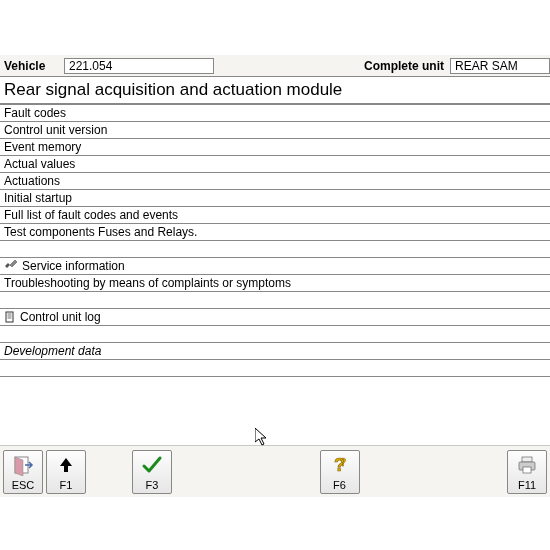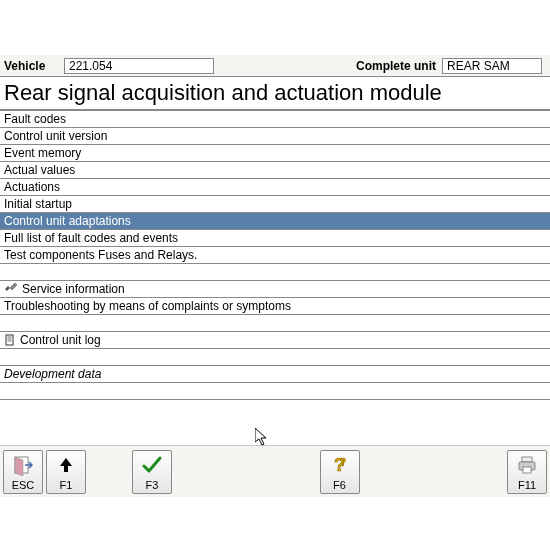--- a/index.html
+++ b/index.html
@@ -18,21 +18,21 @@
     position: absolute;
     top: 55px;
     left: 0;
     background: #f6f4f0;
     display: flex;
     flex-direction: column;
   }
   .header-row {
     display: flex;
     align-items: center;
-    padding: 3px 8px 2px 4px;
+    padding: 3px 0 2px 4px;
     background: #f6f4f0;
     gap: 4px;
   }
   .header-label {
     font-weight: bold;
     font-size: 12px;
     min-width: 56px;
   }
   .header-value-box {
     border: 1px solid #888;
@@ -47,21 +47,21 @@
   .cu-box { width: 100px; }
   .spacer { flex: 1; }
   .cu-label { font-weight: bold; font-size: 12px; margin-right: 2px; }
 
   .title-bar {
     border: 1px solid #888;
     border-left: none;
     border-right: none;
     background: #fff;
     padding: 3px 4px;
-    font-size: 22px;
+    font-size: 17px;
   }
 
   .menu-list {
     border-top: 1px solid #888;
     background: #fff;
     flex: 1;
     overflow: hidden;
     display: flex;
     flex-direction: column;
   }
@@ -166,23 +166,20 @@
       </div>
     <div class="menu-item">
         <span>Actual values</span>
       </div>
     <div class="menu-item">
         <span>Actuations</span>
       </div>
     <div class="menu-item">
         <span>Initial startup</span>
       </div>
-    <div class="menu-item selected">
-        <span>Control unit adaptations</span>
-      </div>
     <div class="menu-item">
         <span>Full list of fault codes and events</span>
       </div>
     <div class="menu-item">
         <span>Test components Fuses and Relays.</span>
       </div>
 
     <div class="blank-row"></div>
 
     <div class="menu-item">

